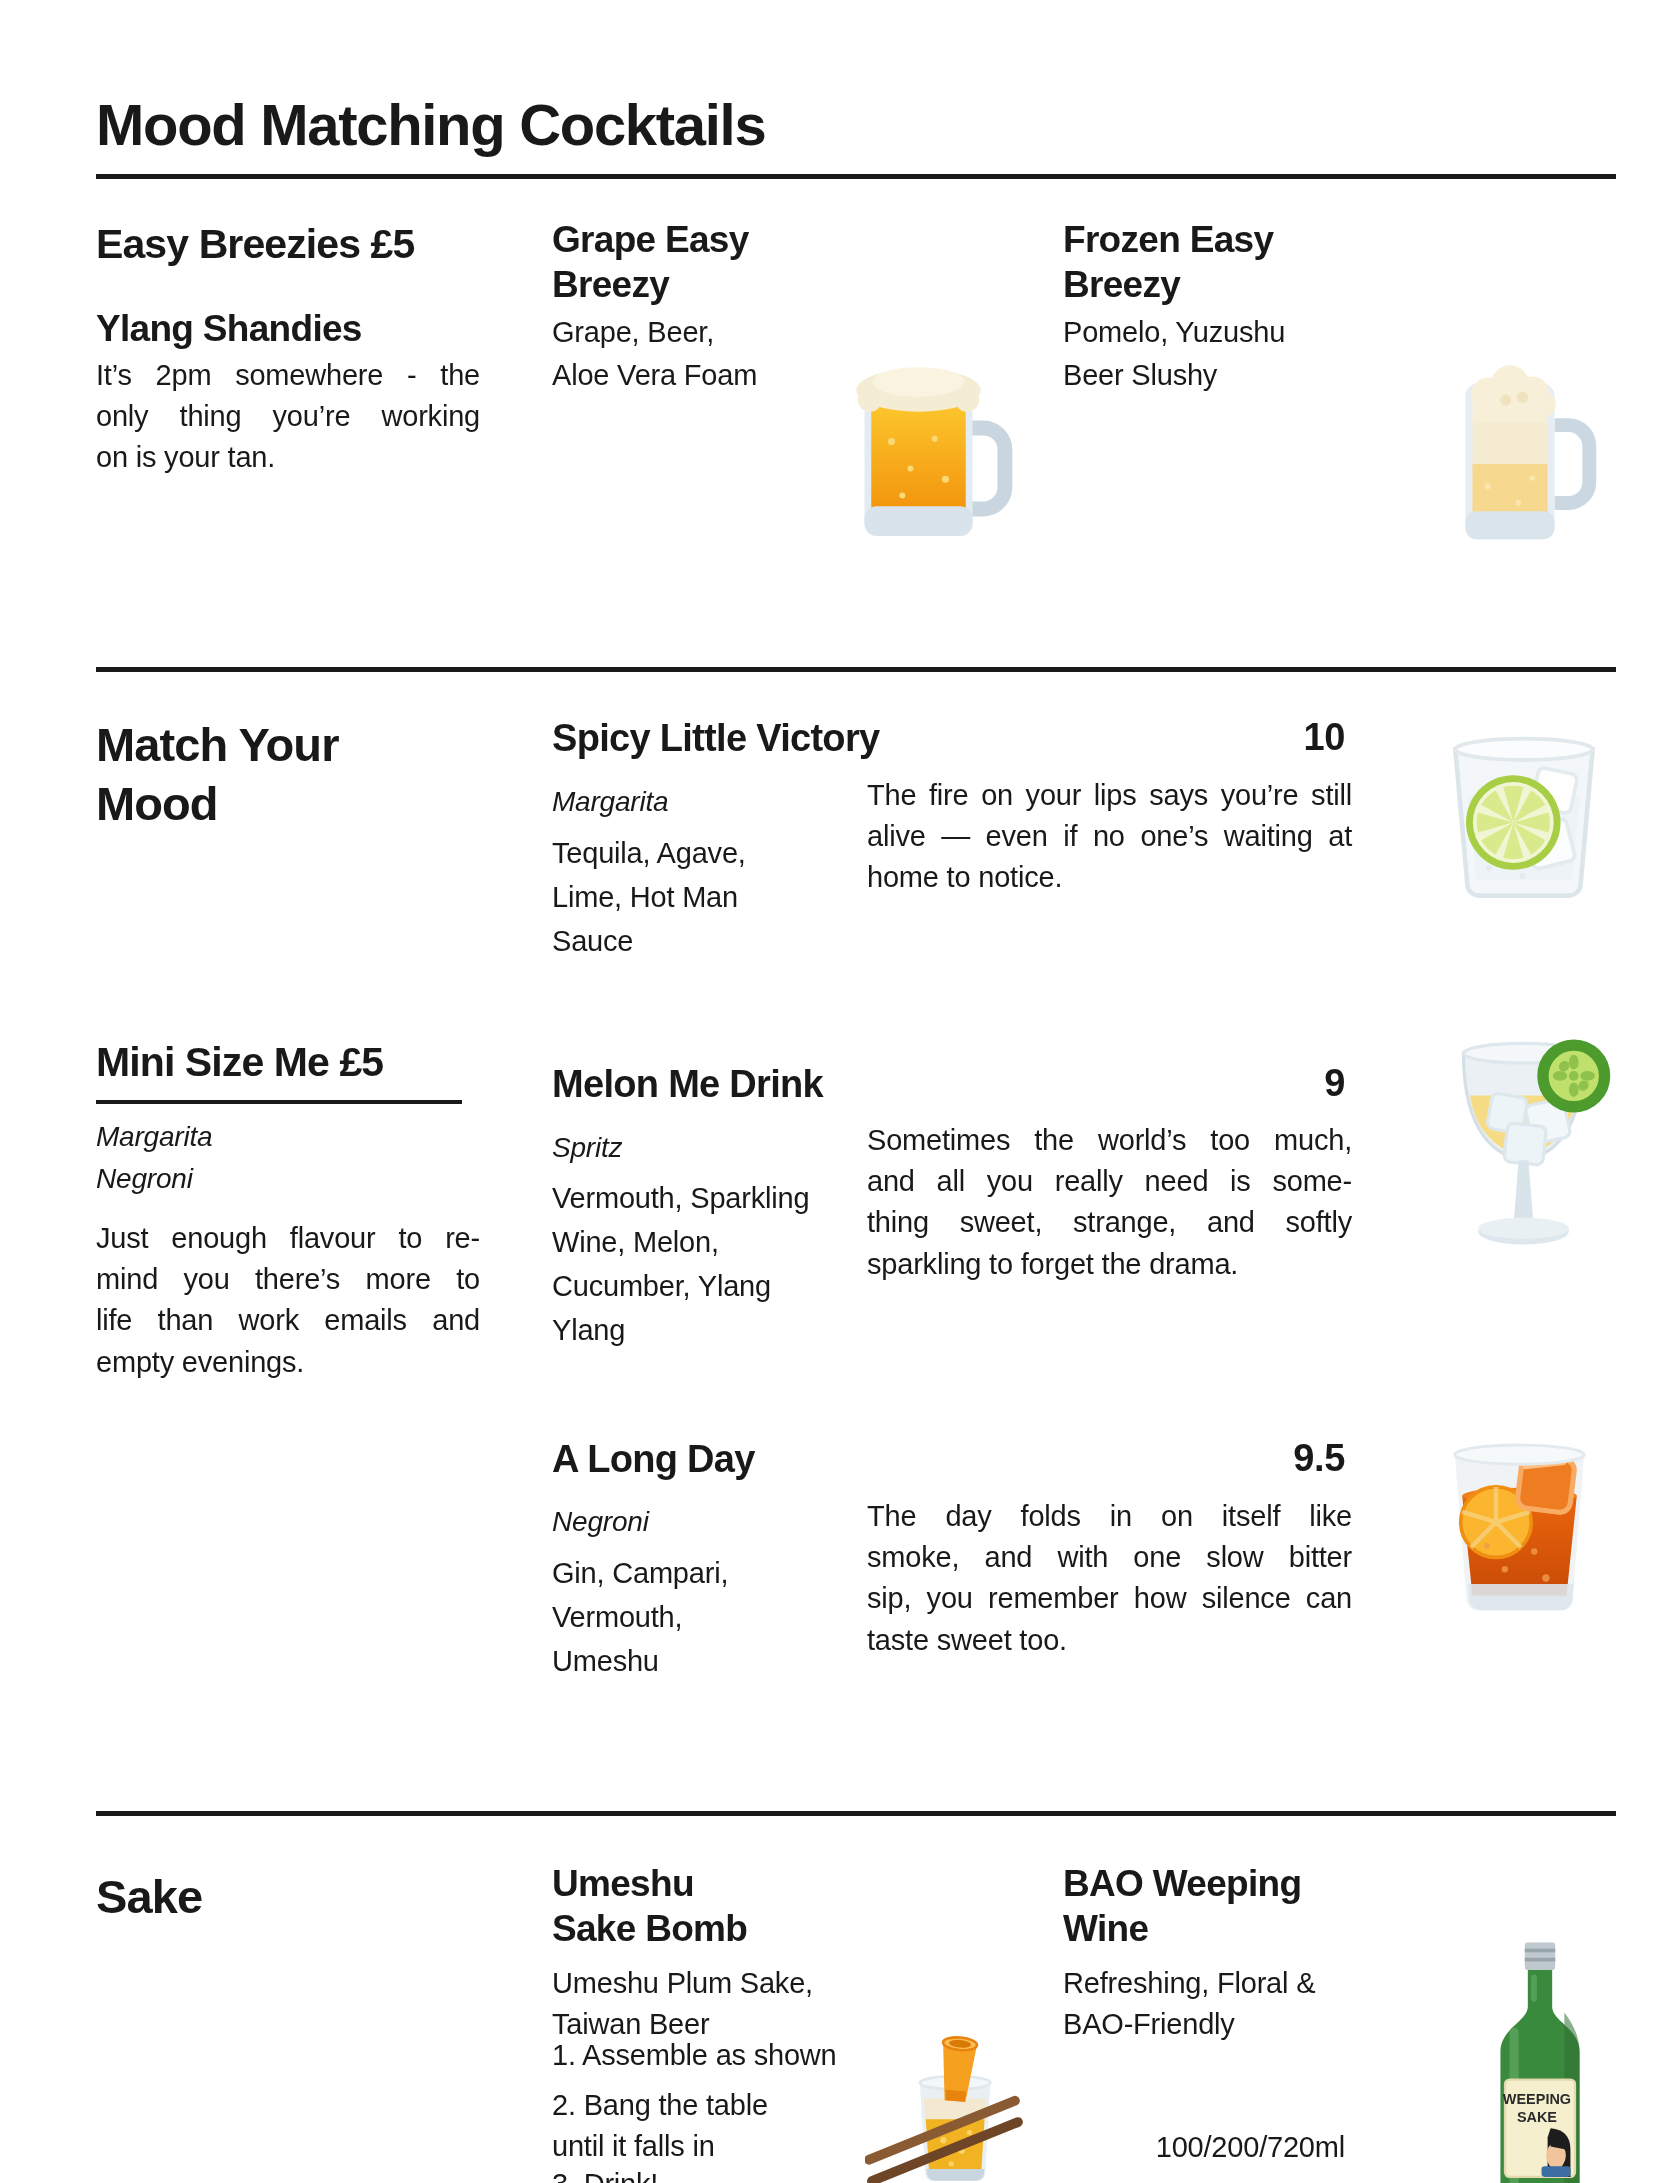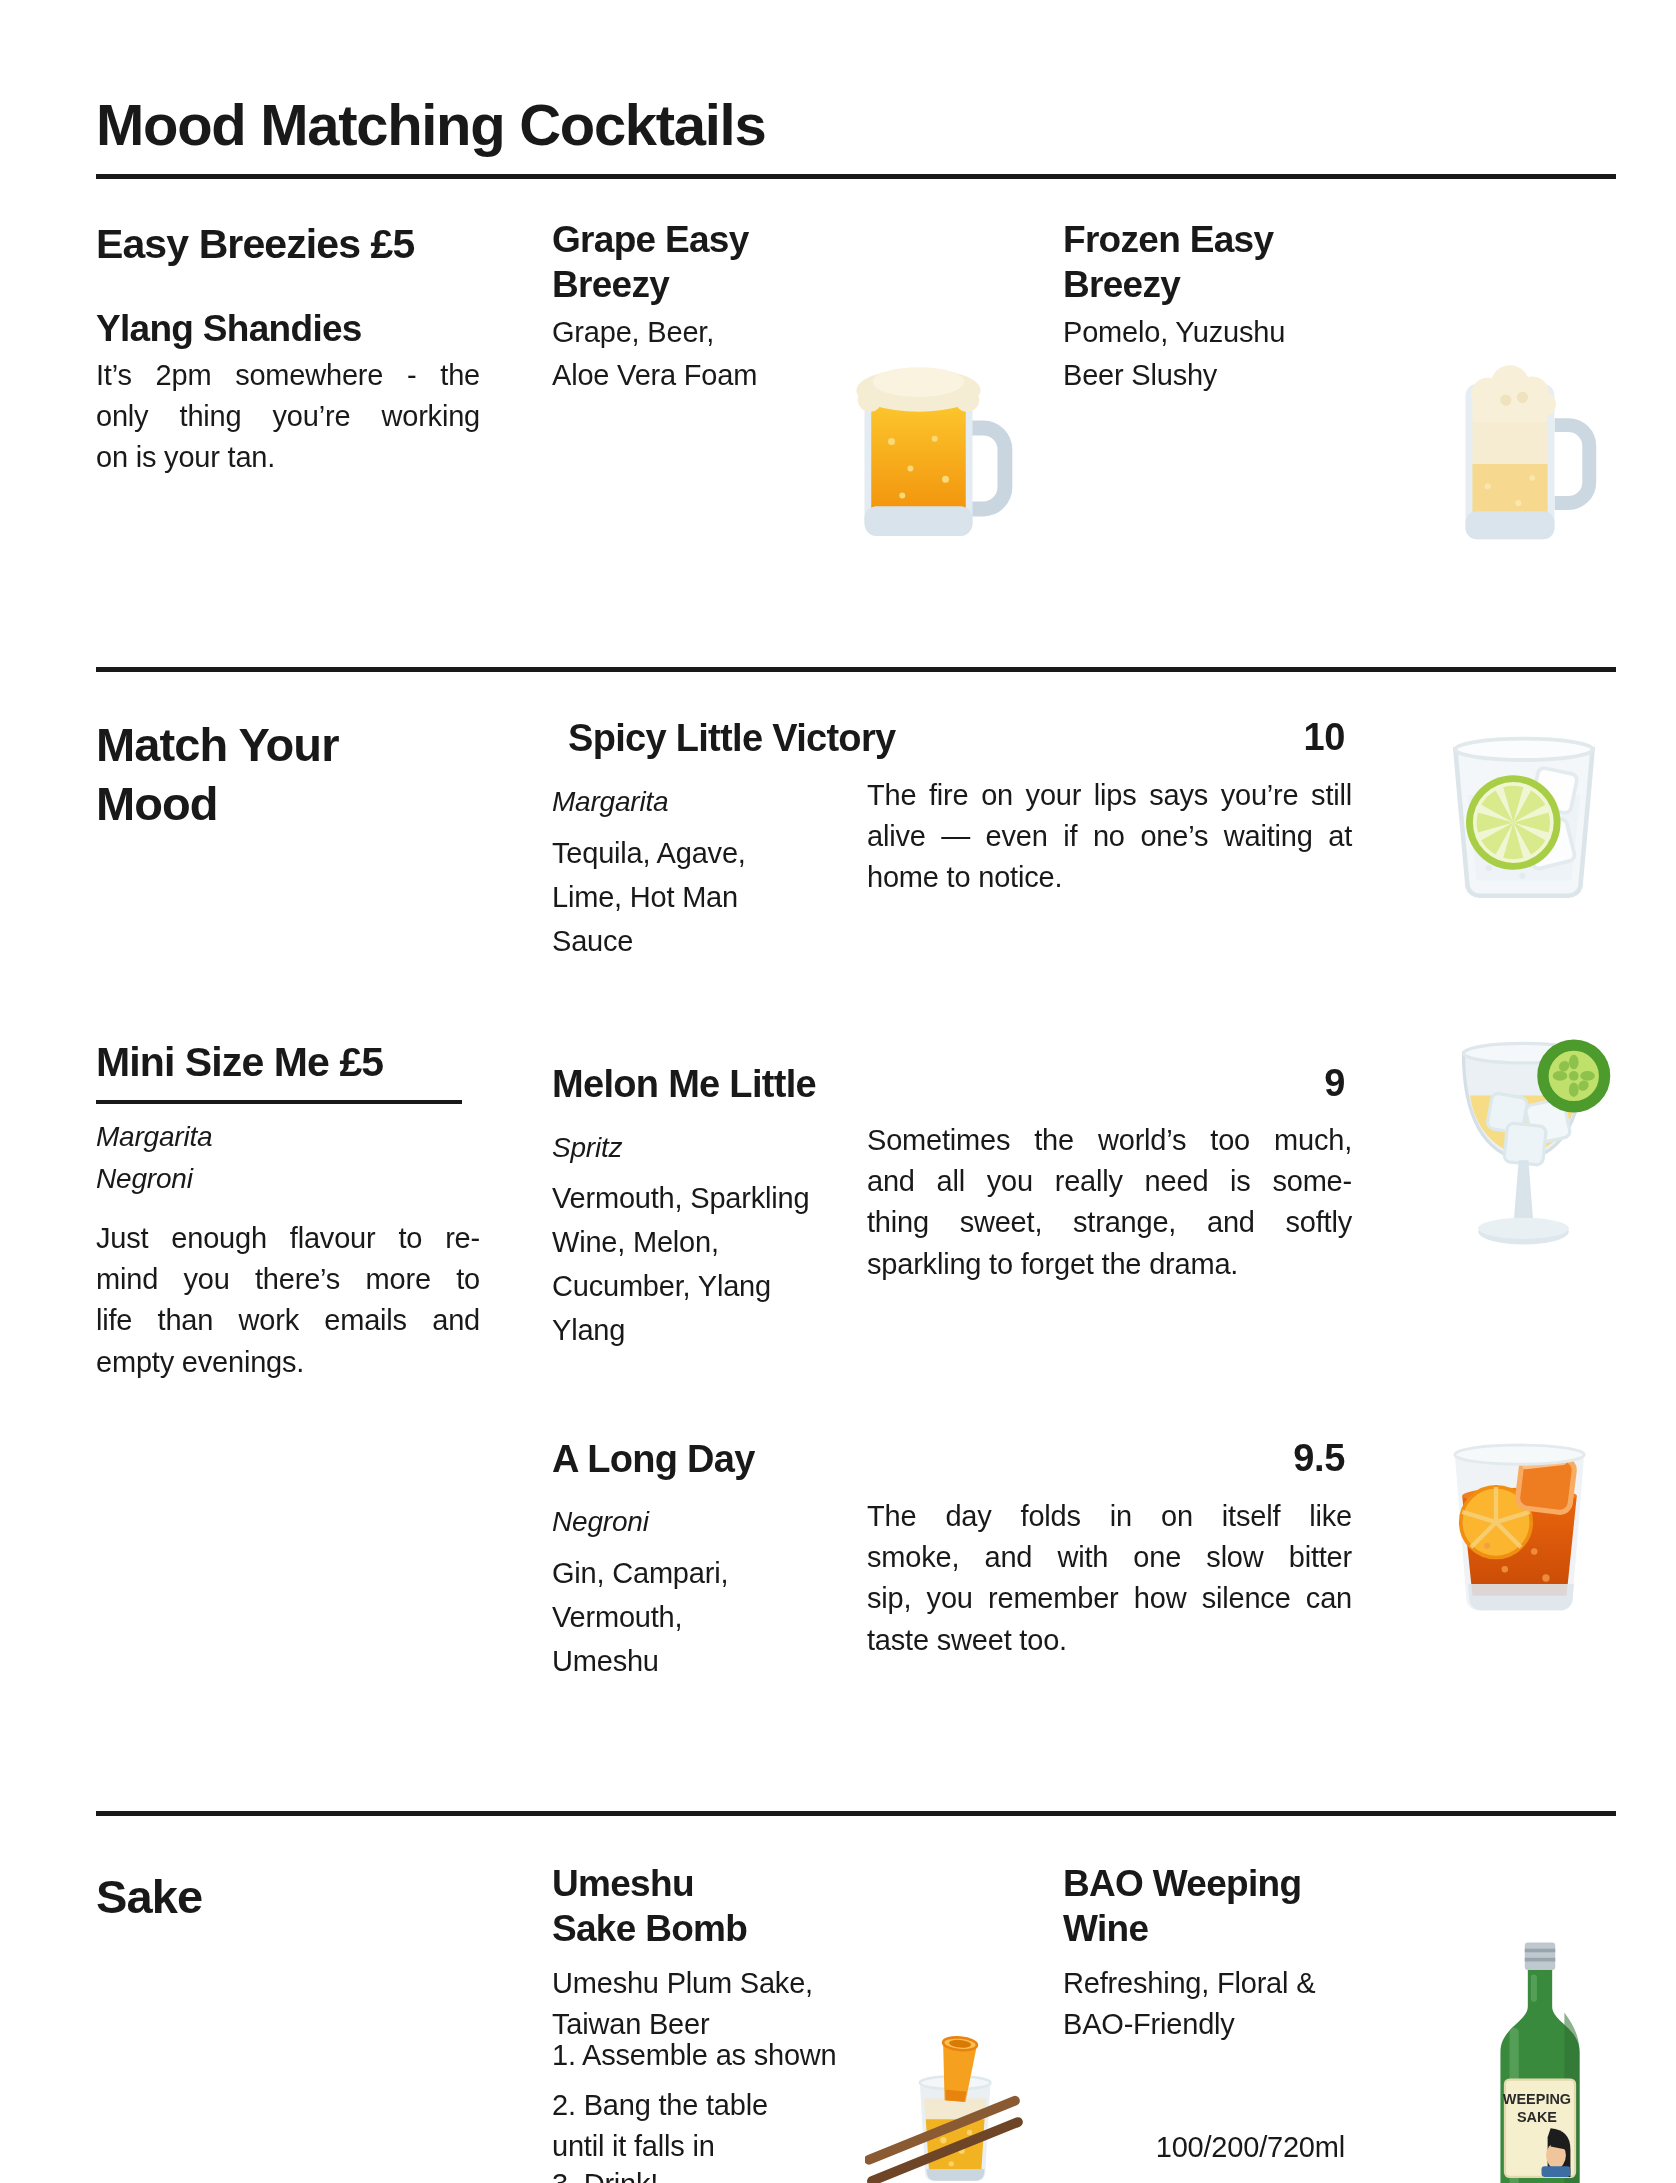--- a/index.html
+++ b/index.html
@@ -96,21 +96,21 @@
         <circle cx="52" cy="116" r="2.2" fill="#FBE7AE"></circle>
       <circle cx="62" cy="98" r="2" fill="#FBE7AE"></circle>
     </svg>
   </div>
 
   <div class="abs rule" style="left:96px; top:667px; width:1520px; height:5.2px;"></div>
 
   <div class="abs t-h2big" style="left:96px; top:716px; width:393px;">Match Your
 Mood</div>
 
-  <div class="abs t-name" style="left:552px; top:716px; width:524px;margin-left:16px;">Spicy Little Victory</div>
+  <div class="abs t-name" style="left:552px; top:716px; width:524px;">Spicy Little Victory</div>
   <div class="abs t-price t-right" style="left:1135px; top:716px; width:210px;">10</div>
   <div class="abs t-style" style="left:552px; top:781px; width:288px;">Margarita</div>
   <div class="abs t-body" style="left:552px; top:831px; width:288px; line-height:1.52;">Tequila, Agave,
 Lime, Hot Man
 Sauce</div>
   <div class="abs t-just" style="left:867px; top:775px; width:485px;">
       <div class="jline">The fire on your lips says you’re still</div>
       <div class="jline">alive — even if no one’s waiting at</div>
       <div class="jline">home to notice.</div>
     </div>
@@ -143,21 +143,21 @@
   <div class="abs rule" style="left:96px; top:1100px; width:366px; height:3.9px;"></div>
   <div class="abs t-style" style="left:96px; top:1116px; width:393px;">Margarita
 Negroni</div>
   <div class="abs t-just" style="left:96px; top:1218px; width:384px;">
       <div class="jline">Just enough flavour to re-</div>
       <div class="jline">mind you there’s more to</div>
       <div class="jline">life than work emails and</div>
       <div class="jline">empty evenings.</div>
     </div>
 
-  <div class="abs t-name" style="left:552px; top:1062px; width:524px;">Melon Me Little</div>
+  <div class="abs t-name" style="left:552px; top:1062px; width:524px;">Melon Me Drink</div>
   <div class="abs t-price t-right" style="left:1135px; top:1062px; width:210px;">9</div>
   <div class="abs t-style" style="left:552px; top:1127px; width:288px;">Spritz</div>
   <div class="abs t-just" style="left:867px; top:1120px; width:485px;">
       <div class="jline">Sometimes the world’s too much,</div>
       <div class="jline">and all you really need is some-</div>
       <div class="jline">thing sweet, strange, and softly</div>
       <div class="jline">sparkling to forget the drama.</div>
     </div>
   <div class="abs t-body" style="left:552px; top:1176px; width:301px; line-height:1.52;">Vermouth, Sparkling
 Wine, Melon,

